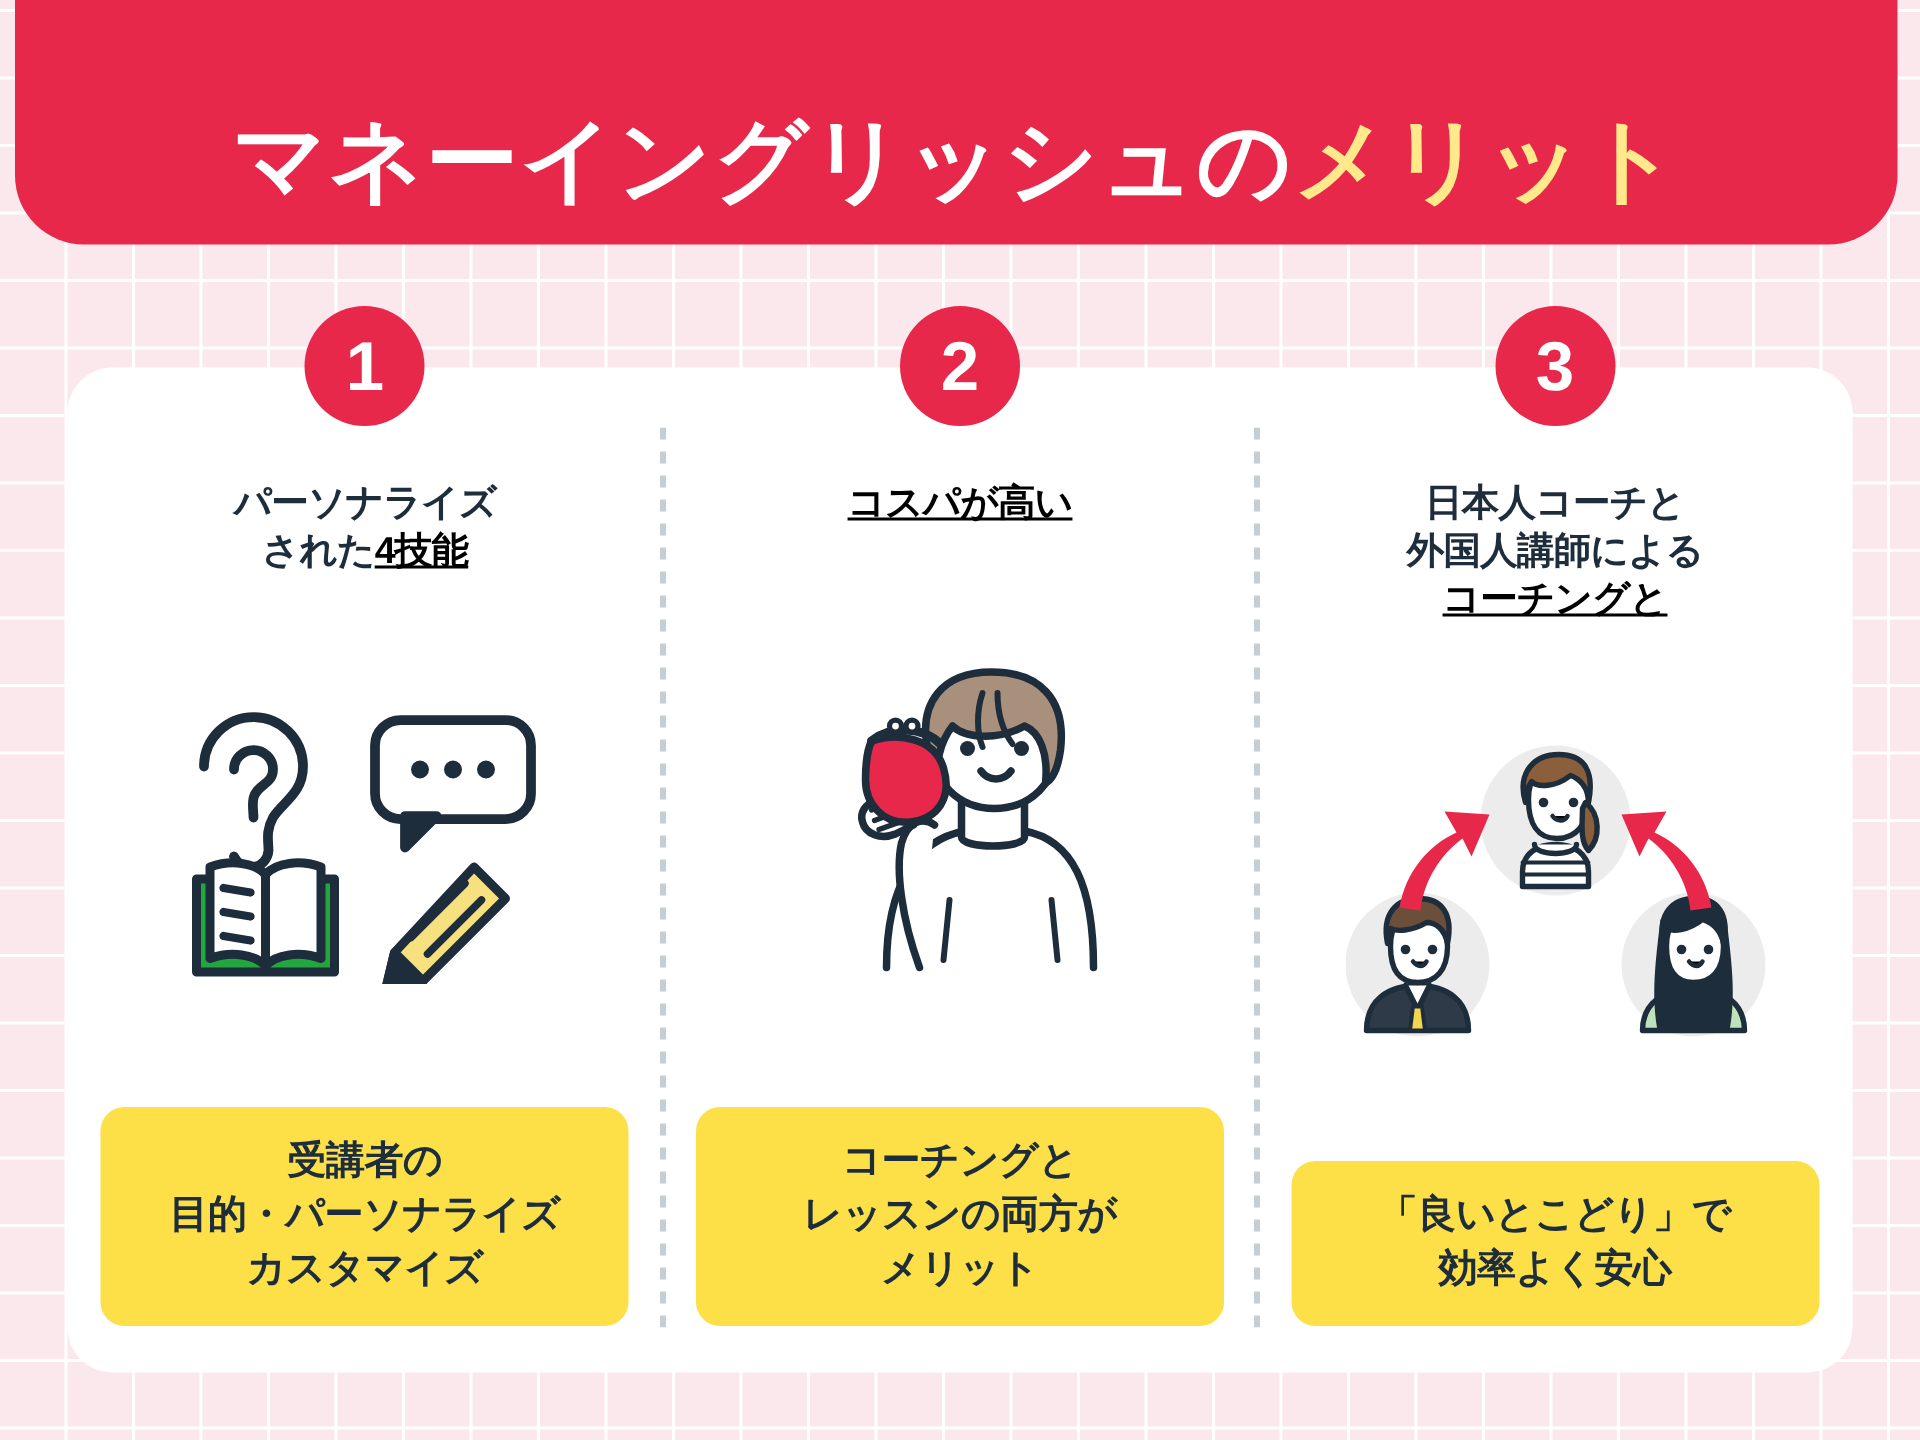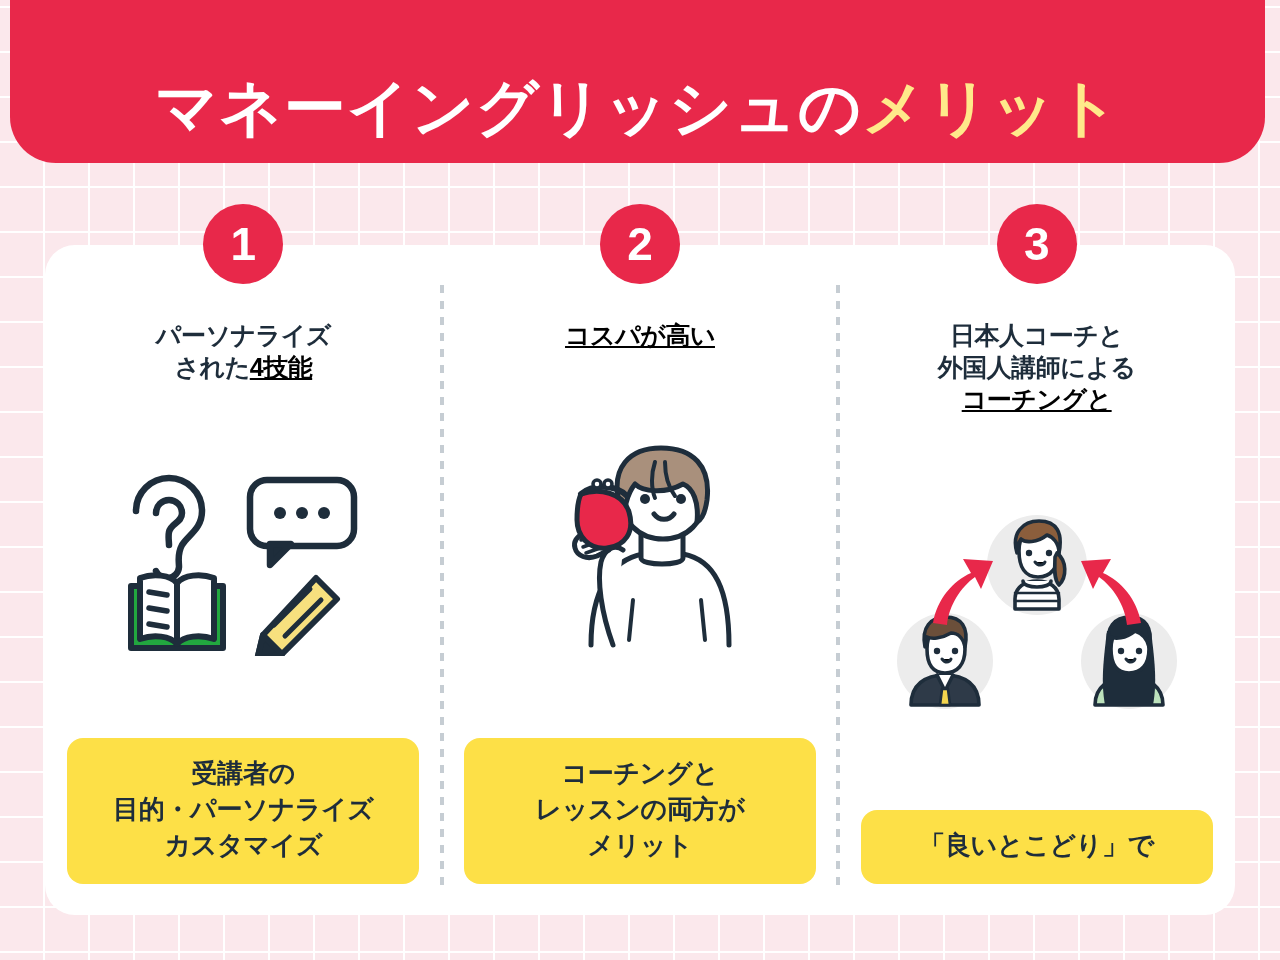--- a/index.html
+++ b/index.html
@@ -313,16 +313,17 @@
           <path d="M36 110 C40 86 56 68 74 60 L66 46 L96 48 L84 76 L78 64 C64 74 52 92 50 112 Z"></path>
         </g>
         <g fill="#E8284A">
           <path d="M244 110 C240 86 224 68 206 60 L214 46 L184 48 L196 76 L202 64 C216 74 228 92 230 112 Z"></path>
         </g>
       </svg>
     </div>
 
     <div class="note-box">
       <div>「良いとこどり」で</div>
+      <div>効率よく安心</div>
     </div>
   </div>
 
 </div>
 
 </body></html>

